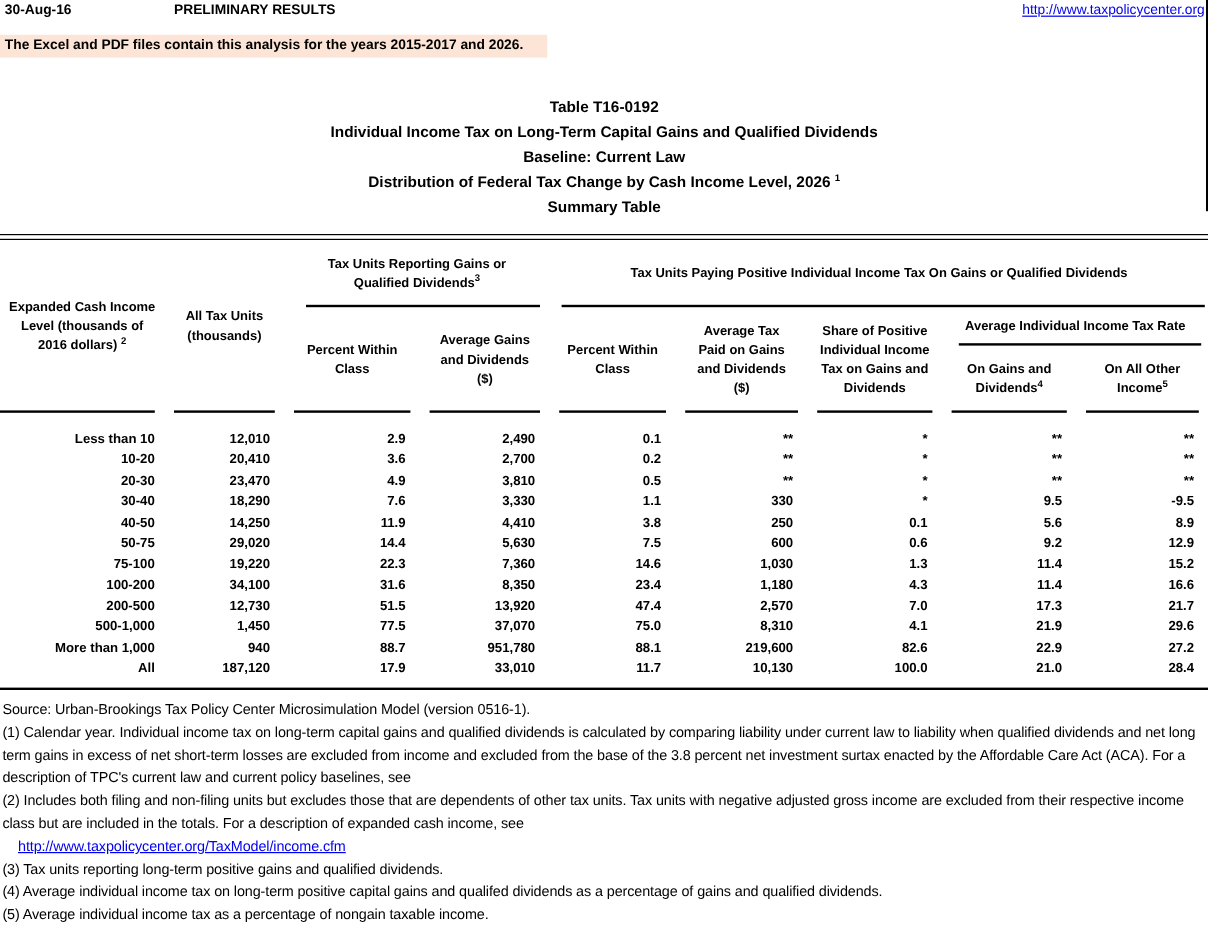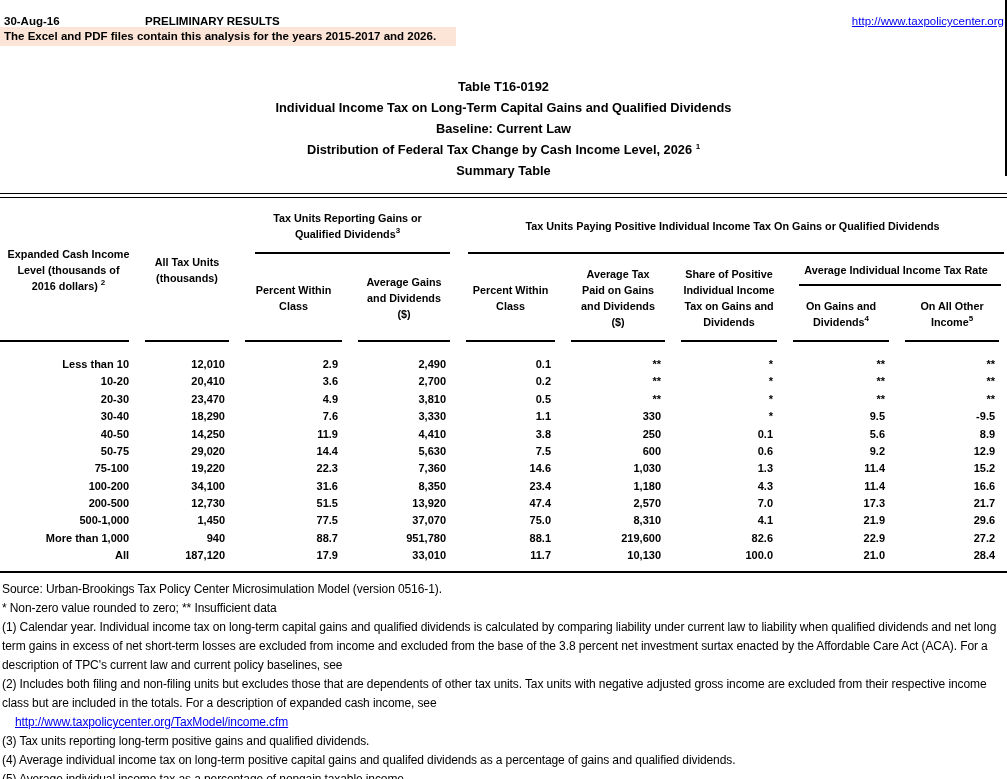--- a/index.html
+++ b/index.html
@@ -5,25 +5,25 @@
   * { box-sizing: border-box; margin: 0; padding: 0; }
   html, body { background: #fff; }
   body {
     width: 1007px; height: 779px; position: relative; overflow: hidden;
     font-family: "Liberation Sans", sans-serif; color: #000;
   }
   .edge { position: absolute; top: 0; right: 0; width: 2px; height: 176px; background: #000; }
 
   .topbar { display: flex; align-items: baseline; padding: 3px 3px 0 4px; font-size: 11.5px; font-weight: bold; }
   .topbar .date { width: 141px; }
-  .topbar .prelim { flex: 1; margin-top: 12px; }
+  .topbar .prelim { flex: 1; }
   .link { color: #0000ee; text-decoration: underline; cursor: pointer; font-weight: normal; padding-left: 13px; }
 
   .banner {
-    margin-top: 0; width: 456px; background: #fce4d6;
+    margin-top: 14px; width: 456px; background: #fce4d6;
     font-size: 11.5px; font-weight: bold; padding: 3px 4px 4px 4px;
   }
 
   .titles { margin-top: 30px; text-align: center; font-weight: bold; font-size: 12.8px; line-height: 21px; }
   sup { font-size: 8px; line-height: 0; vertical-align: super; }
 
   .dblrule { margin-top: 12px; height: 5px; border-top: 1.5px solid #000; border-bottom: 1.5px solid #000; }
 
   table { width: 1007px; table-layout: fixed; border-collapse: separate; border-spacing: 0; border-bottom: 2px solid #000; }
   thead th {
@@ -245,21 +245,20 @@
         <td class="num">10,130</td>
         <td class="num">100.0</td>
         <td class="num">21.0</td>
         <td class="num">28.4</td>
       </tr>
     </tbody>
 </table>
 
 <div class="notes">
   <span class="nline">Source: Urban-Brookings Tax Policy Center Microsimulation Model (version 0516-1).</span>
-  <span class="nline">* Non-zero value rounded to zero; ** Insufficient data</span>
   <span class="nline">(1) Calendar year. Individual income tax on long-term capital gains and qualified dividends is calculated by comparing liability under current law to liability when qualified dividends and net long term gains in excess of net short-term losses are excluded from income and excluded from the base of the 3.8 percent net investment surtax enacted by the Affordable Care Act (ACA). For a description of TPC's current law and current policy baselines, see</span>
   <span class="nline">(2) Includes both filing and non-filing units but excludes those that are dependents of other tax units. Tax units with negative adjusted gross income are excluded from their respective income class but are included in the totals. For a description of expanded cash income, see</span>
   <a class="link nline">http://www.taxpolicycenter.org/TaxModel/income.cfm</a>
   <span class="nline">(3) Tax units reporting long-term positive gains and qualified dividends.</span>
   <span class="nline">(4) Average individual income tax on long-term positive capital gains and qualifed dividends as a percentage of gains and qualified dividends.</span>
   <span class="nline">(5) Average individual income tax as a percentage of nongain taxable income.</span>
 </div>
 
 <div class="edge"></div>
 

